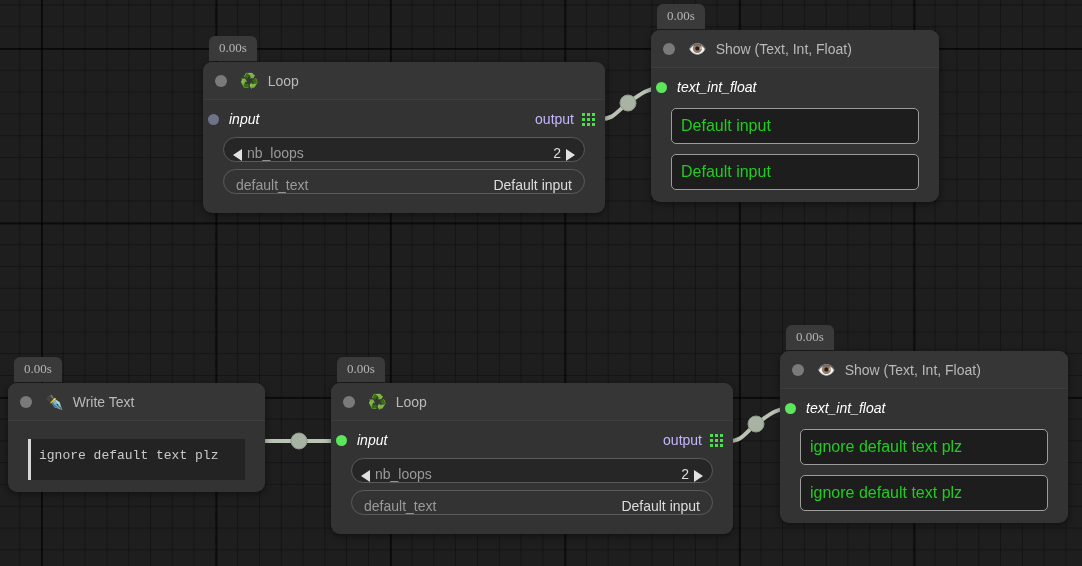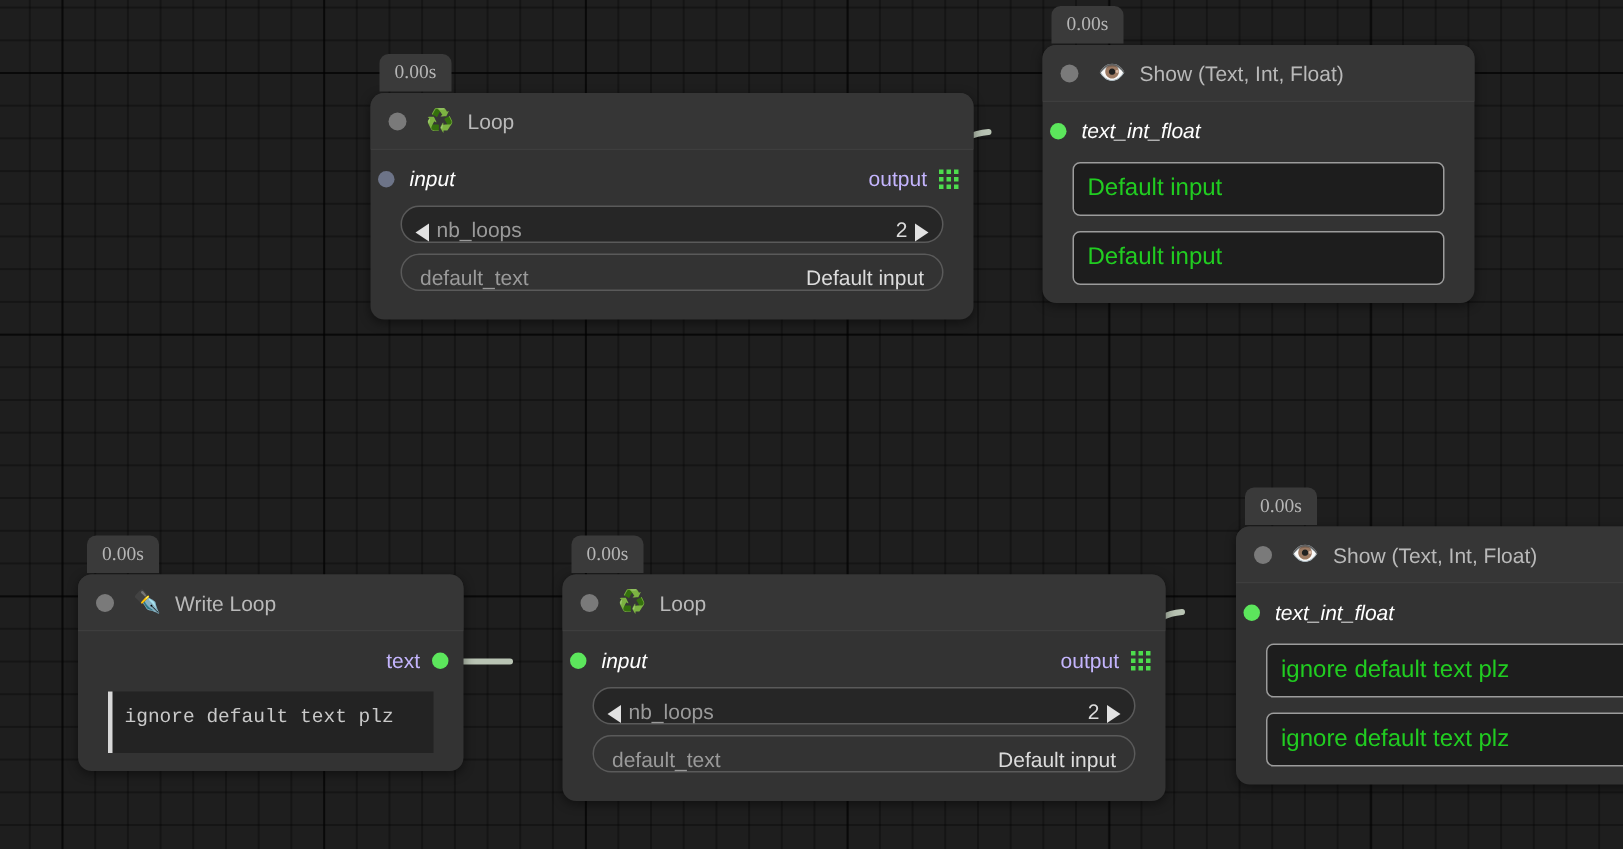--- a/index.html
+++ b/index.html
@@ -41,21 +41,20 @@
     pointer-events: none;
   }
 
   
   .node {
     position: absolute;
     border-radius: 9px;
     background: #333333;
     box-shadow: 0 2px 7px rgba(0,0,0,0.45);
     overflow: visible;
-    margin-left: 44px;
   }
   .node-header {
     display: flex;
     align-items: center;
     height: 38px;
     padding: 0 12px;
     background: #363636;
     border-radius: 9px 9px 0 0;
     border-bottom: 1px solid #3e3e3e;
     box-sizing: border-box;
@@ -289,27 +288,23 @@
       <div class="value-box">Default input</div>
       <div class="value-box">Default input</div>
     </div>
   </div>
 
   <div class="node" id="node-write-text-1" style="left:8px; top:383px; width:257px;">
     <div class="time-badge">0.00s</div>
     <div class="node-header">
       <span class="collapse-dot"></span>
       <span class="node-emoji">✒️</span>
-      <span class="node-title">Write Loop</span>
-    </div>
-    <div class="node-body">
-      <div class="port-row" style="justify-content:flex-end;">
-        <span class="port-label-right">text</span>
-        <span class="port-dot green"></span>
-      </div>
+      <span class="node-title">Write Text</span>
+    </div>
+    <div class="node-body">
       <div class="text-editor">ignore default text plz</div>
     </div>
   </div>
 
   <div class="node" id="node-loop-2" style="left:331px; top:383px; width:402px;">
     <div class="time-badge">0.00s</div>
     <div class="node-header">
       <span class="collapse-dot"></span>
       <span class="node-emoji">♻️</span>
       <span class="node-title">Loop</span>

